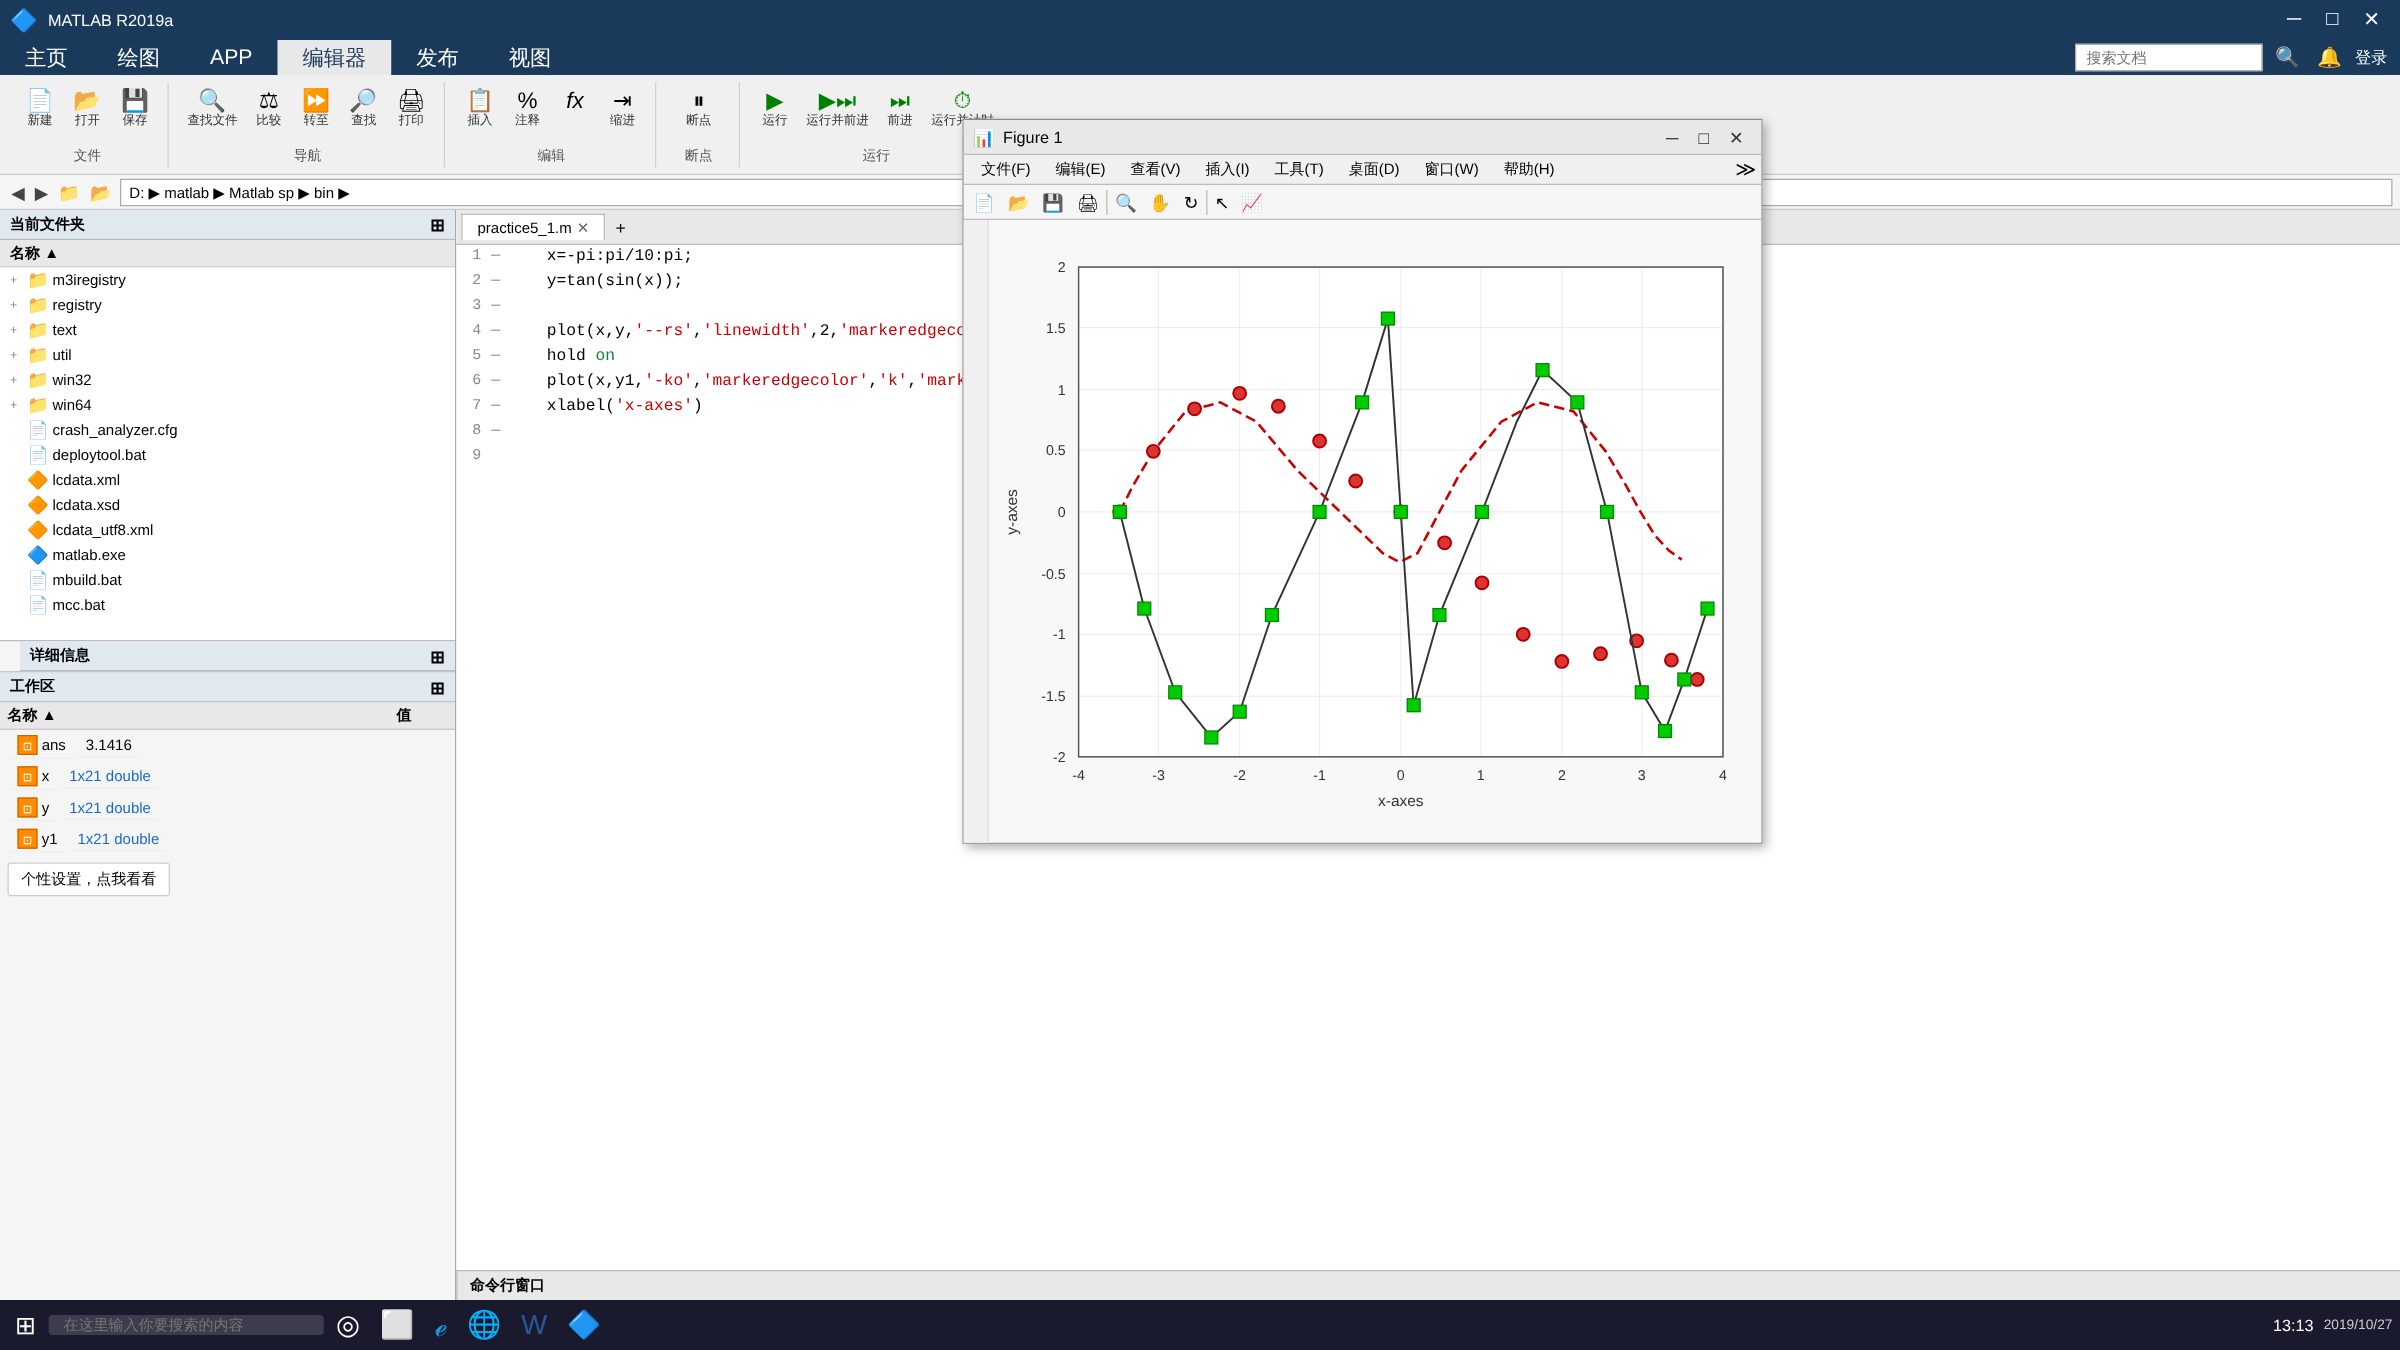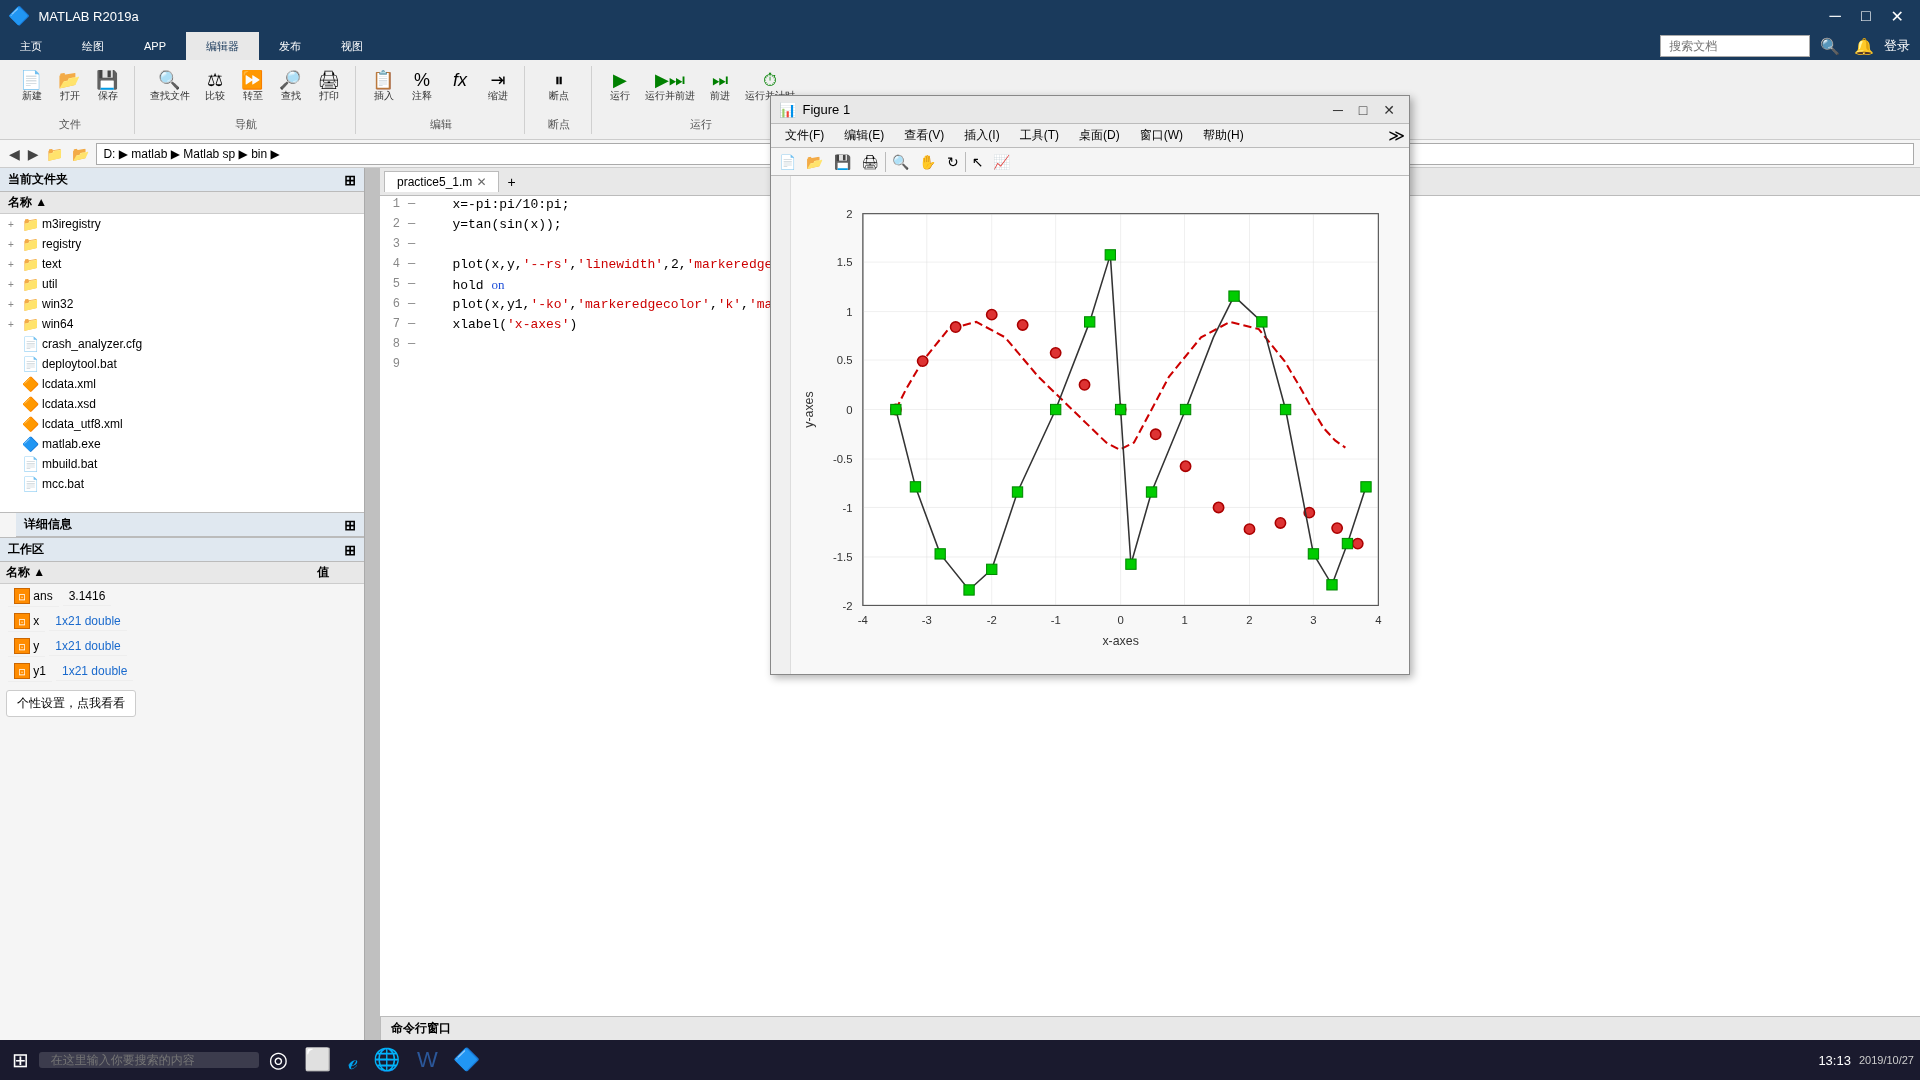--- a/index.html
+++ b/index.html
@@ -21,21 +21,21 @@
 
     
     .ribbon-tabs {
       background: #1a3a5c;
       display: flex;
       height: 28px;
     }
     .ribbon-tab {
       color: white;
       padding: 4px 20px;
-      font-size: 11px;
+      font-size: 17px;
       cursor: pointer;
       display: flex;
       align-items: center;
       text-align: right;
     }
     .ribbon-tab.active { background: #e8e8e8; color: #1a3a5c; }
 
     
     .toolbar {
       background: #f0f0f0;
@@ -236,21 +236,21 @@
       padding-top: 1px;
     }
     .line-dash {
       color: #888;
       padding: 0 4px;
       font-size: 12px;
       flex-shrink: 0;
       padding-top: 1px;
     }
     .line-content { flex: 1; padding: 1px 2px; white-space: pre; }
-    .kw-blue { color: #1d4ed8; font-family: Liberation Serif, serif; }
+    .kw-blue { color: #15803d; }
     .str-red { color: #cc0000; }
 
     
     .cmd-label {
       background: #e8e8e8;
       border-left: 1px solid #bbb;
       border-top: 1px solid #bbb;
       padding: 2px 10px;
       font-size: 12px;
       font-weight: bold;
@@ -508,21 +508,21 @@
 <div class="address-bar">
   <div class="address-bar-nav">
     <button class="addr-btn">◀</button>
     <button class="addr-btn">▶</button>
     <button class="addr-btn">📁</button>
     <button class="addr-btn">📂</button>
   </div>
   <input class="addr-path" value="D: ▶ matlab ▶ Matlab sp ▶ bin ▶" style="">
 </div>
 
-<div class="main-layout" style="height: calc(1080px - 32px - 28px - 80px - 28px - 40px); gap: 15px;">
+<div class="main-layout" style="height: calc(1080px - 32px - 28px - 80px - 28px - 40px);">
 
   <div class="left-panel">
 
     <div class="panel-header">
       <span>当前文件夹</span>
       <span class="panel-header-icon">⊞</span>
     </div>
 
     <div style="flex:1;overflow:hidden;display:flex;flex-direction:column;max-height:320px;">
       <div class="file-list-header">

